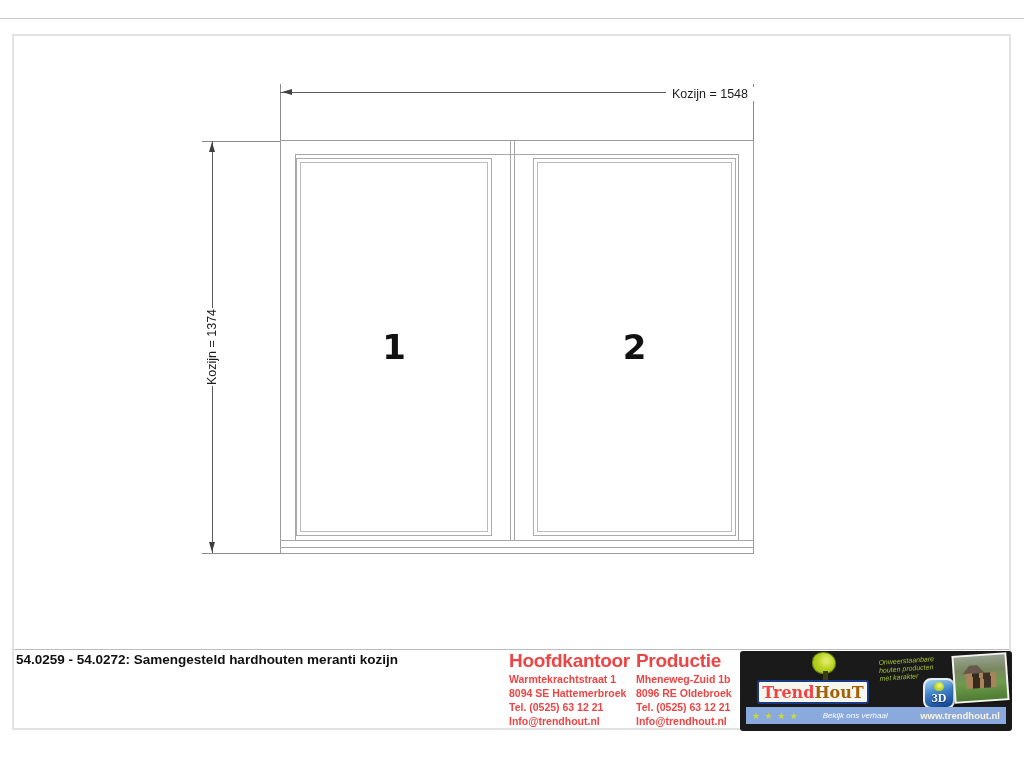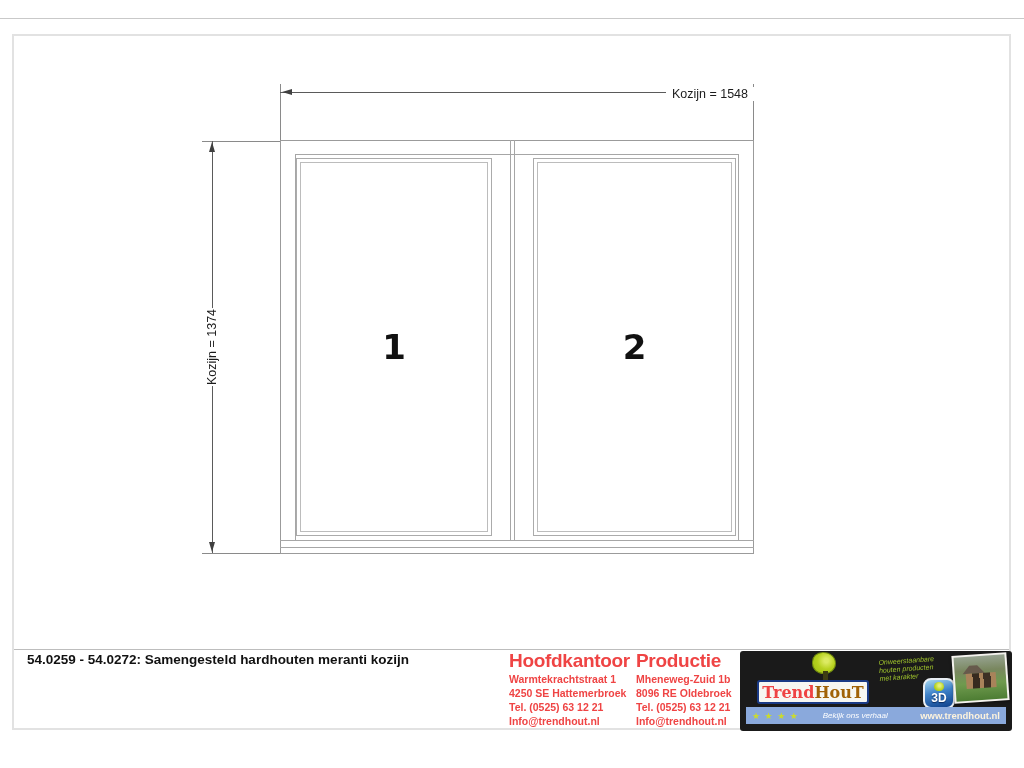--- a/index.html
+++ b/index.html
@@ -27,21 +27,21 @@
   .arr-right { border-top:3px solid transparent; border-bottom:3px solid transparent; border-left:10px solid #3f3f3f; }
   .arr-up    { border-left:3px solid transparent; border-right:3px solid transparent; border-bottom:10px solid #3f3f3f; }
   .arr-down  { border-left:3px solid transparent; border-right:3px solid transparent; border-top:10px solid #3f3f3f; }
   .dim-label-wrap { text-align:right; }
   .dim-label { display:inline-block; background:#fff; padding:0 6px; font-size:12.5px; color:#1c1c1c; }
   .dim-label-v { background:#fff; padding:4px 1px; font-size:12.5px; color:#1c1c1c; white-space:nowrap;
                  transform:translate(-50%,-50%) rotate(-90deg); }
 
   
   .tb-sep { background:#bdbdbd; }
-  .tb-desc { left:13px; top:615px; color:#111; }
+  .tb-desc { left:2px; top:615px; color:#111; }
   .tb-title { font-weight:bold; font-size:13.5px; line-height:17px; }
   .tb-line  { font-size:13px; line-height:17px; white-space:pre; }
   .office { color:#ef4444; }
   .office-head { font-weight:bold; font-size:19px; line-height:22px; letter-spacing:-0.3px; }
   .office-line { font-weight:bold; font-size:10.5px; line-height:14px; }
 
   
   .banner { left:726px; top:615px; width:272px; height:80px; background:#1a1a1a; border-radius:3px; overflow:hidden; }
   .logo-box { position:absolute; left:17px; top:29px; width:112px; height:24px; background:#f7f7f2;
               border:2px solid #1a3a85; border-radius:3px; display:flex; align-items:center; justify-content:center;
@@ -53,21 +53,21 @@
                   border:1px solid #70890f; border-radius:46% 54% 50% 50%; z-index:1; }
   .tree-trunk { position:absolute; left:83px; top:20px; width:5px; height:12px; background:#3d3d12; z-index:1; }
   .tagline { position:absolute; left:139px; top:6px; color:#9fc32c; font-style:italic;
              font-size:7px; line-height:8px; transform:rotate(-4deg); }
   .badge3d { position:absolute; left:183px; top:27px; width:32px; height:31px; border-radius:8px;
              background:linear-gradient(165deg,#a6d8f2 0%,#3f82c9 45%,#0d3f8a 100%);
              border:2px solid #e9eef4; display:flex; flex-direction:column; align-items:center; justify-content:flex-end; }
   .badge3d-tree { width:10px; height:9px; background:radial-gradient(circle at 55% 40%, #e2ef78 15%, #b7d11f 60%, #98b90f 100%);
                   border-radius:50% 50% 45% 45%; margin-bottom:1px; }
   .badge3d-text { color:#fff; font-weight:bold; font-size:12px; line-height:13px;
-                  font-family:Liberation Sans, sans-serif; text-shadow:0 1px 1px #0a2a5e; padding-bottom:2px; }
+                  font-family:Liberation Serif, serif; text-shadow:0 1px 1px #0a2a5e; padding-bottom:2px; }
   .photo { position:absolute; left:213px; top:3px; width:55px; height:48px; background:#f4f2ee;
            padding:2px; transform:rotate(-4deg); box-shadow:0 1px 3px rgba(0,0,0,0.55); }
   .scene { position:relative; width:100%; height:100%; overflow:hidden;
            background:linear-gradient(to bottom,#97a391 0%,#79875f 32%,#6f9a4e 62%,#4d7d33 100%); }
   .gz-roof { position:absolute; left:8px; top:9px; width:22px; height:0;
              border-bottom:8px solid #675a4c; border-left:7px solid transparent; border-right:7px solid transparent; }
   .gz-body { position:absolute; left:11px; top:17px; width:30px; height:15px; background:#a9835a;
              background:linear-gradient(to right,#a9835a 0 22%,#362a1f 22% 45%,#a9835a 45% 58%,#3d3024 58% 82%,#a9835a 82% 100%); }
   .bluebar { position:absolute; left:6px; top:56px; width:260px; height:17px; background:#8aa9dc;
              display:flex; align-items:center; padding:0 6px; }
@@ -120,21 +120,21 @@
 
   <div class="abs tb-sep" style="left:0; top:613px; width:995px; height:1px;"></div>
 
   <div class="abs tb-desc">
     <div class="tb-title">54.0259 - 54.0272: Samengesteld hardhouten meranti kozijn</div>
   </div>
 
   <div class="abs office" style="left:495px; top:614px;">
     <div class="office-head">Hoofdkantoor</div>
     <div class="office-line">Warmtekrachtstraat 1</div>
-    <div class="office-line">4250 SE Hattemerbroek</div>
+    <div class="office-line">8094 SE Hattemerbroek</div>
     <div class="office-line">Tel. (0525) 63 12 21</div>
     <div class="office-line">Info@trendhout.nl</div>
   </div>
 
   <div class="abs office" style="left:622px; top:614px;">
     <div class="office-head">Productie</div>
     <div class="office-line">Mheneweg-Zuid 1b</div>
     <div class="office-line">8096 RE Oldebroek</div>
     <div class="office-line">Tel. (0525) 63 12 21</div>
     <div class="office-line">Info@trendhout.nl</div>

